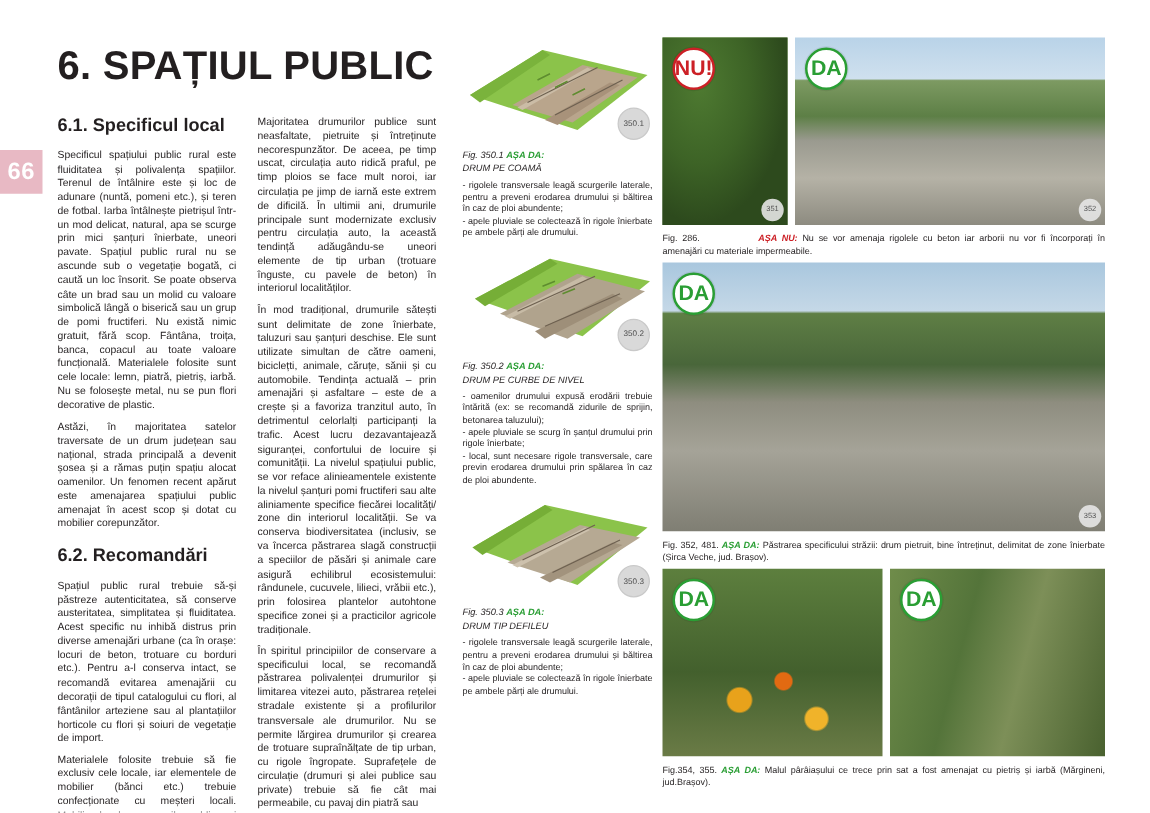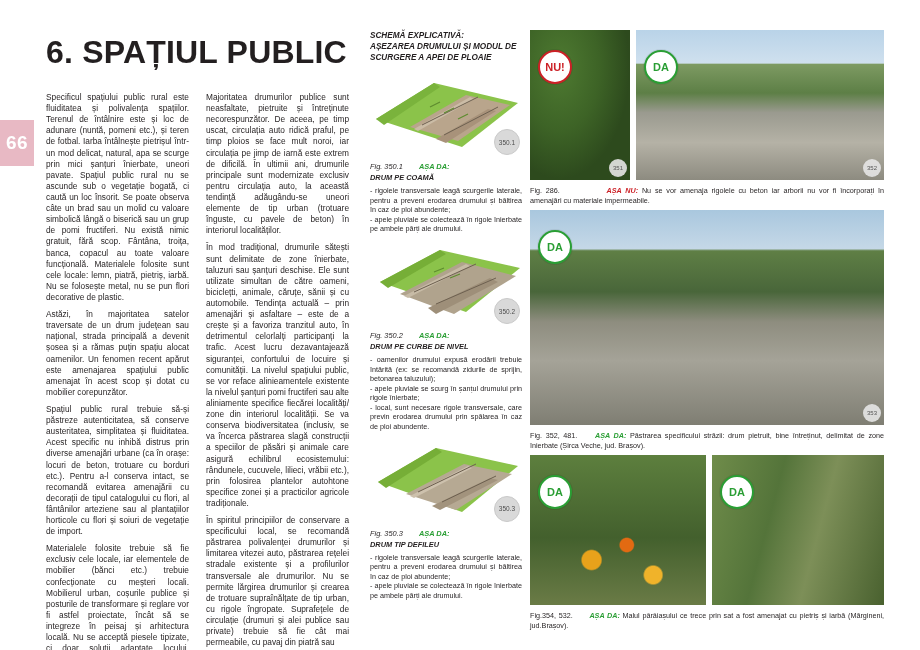--- a/index.html
+++ b/index.html
@@ -8,21 +8,21 @@
     width: 920px; height: 650px;
     background: #ffffff;
     font-family: "Liberation Sans", sans-serif;
     color: #231f20;
     position: relative;
     overflow: hidden;
   }
   
   #page-tab {
     position: absolute; left: 0; top: 120px;
-    width: 34px; height: 46px;
+    width: 34px; height: 35px;
     background: #e8b9c4;
     color: #ffffff;
     font-size: 19px; font-weight: bold;
     display: flex; align-items: center; justify-content: center;
     letter-spacing: 0.5px;
   }
   
   #chapter-title {
     position: absolute; left: 46px; top: 34px;
     font-size: 32px; font-weight: bold; color: #231f20;
@@ -60,41 +60,41 @@
   }
   .badge {
     position: absolute; right: 2px; bottom: 4px;
     width: 26px; height: 26px; border-radius: 50%;
     background: #d9d9d9; color: #4d4d4d;
     font-size: 6.5px; display: flex; align-items: center; justify-content: center;
     border: 1px solid #c9c9c9;
   }
   .fig-cap { font-size: 7.4px; line-height: 1.35; margin-top: 3px; }
   .fig-cap .fig-num { font-style: italic; color: #231f20; }
-  .asa-da { color: #2a9e34; font-weight: bold; font-style: italic; margin-left: 14px; }
+  .asa-da { color: #2a9e34; font-weight: bold; font-style: italic; }
   .asa-nu { color: #cc2026; font-weight: bold; font-style: italic; margin-left: 43px; }
-  .fig-title { font-size: 7.4px; font-weight: bold; font-style: italic; margin: 1px 0 3px 0;}
+  .fig-title { font-size: 7.4px; font-weight: normal; font-style: italic; margin: 1px 0 3px 0;}
   .fig-body { font-size: 7.2px; line-height: 1.33; text-align: justify; }
 
   
   .photo {
     position: absolute; overflow: hidden;
   }
   .photo .num {
     position: absolute; right: 3px; bottom: 3px;
     width: 18px; height: 18px; border-radius: 50%;
     background: rgba(230,230,230,.9); color: #555;
     font-size: 6px; display: flex; align-items: center; justify-content: center;
   }
   .marker {
-    position: absolute; top: 20px; left: 8px;
+    position: absolute; top: 8px; left: 8px;
     width: 34px; height: 34px; border-radius: 50%;
     background: #ffffff;
     display: flex; align-items: center; justify-content: center;
-    font-size: 11px; font-weight: bold;
+    font-size: 17px; font-weight: bold;
     border: 2.5px solid #2a9e34; color: #2a9e34;
     box-shadow: 0 0 0 1px rgba(0,0,0,.07);
   }
   .marker.nu { border-color: #cc2026; color: #cc2026; }
   .cap {
     position: absolute; font-size: 7.2px; line-height: 1.35; text-align: justify;
   }
 
   
   .ph-tree {
@@ -125,35 +125,35 @@
 </head>
 <body>
 
 <div id="page-tab">
   <span>66</span>
 </div>
 
 <div id="chapter-title">6. SPAȚIUL PUBLIC</div>
 
 <div class="body-col" id="col1">
+  <div class="sec-head">6.1. Specificul local</div>
   <p>Specificul spațiului public rural este fluiditatea și polivalența spațiilor. Terenul de întâlnire este și loc de adunare (nuntă, pomeni etc.), și teren de fotbal. Iarba întâlnește pietrișul într-un mod delicat, natural, apa se scurge prin mici șanțuri înierbate, uneori pavate. Spațiul public rural nu se ascunde sub o vegetație bogată, ci caută un loc însorit. Se poate observa câte un brad sau un molid cu valoare simbolică lângă o biserică sau un grup de pomi fructiferi. Nu există nimic gratuit, fără scop. Fântâna, troița, banca, copacul au toate valoare funcțională. Materialele folosite sunt cele locale: lemn, piatră, pietriș, iarbă. Nu se folosește metal, nu se pun flori decorative de plastic.</p>
   <p>Astăzi, în majoritatea satelor traversate de un drum județean sau național, strada principală a devenit șosea și a rămas puțin spațiu alocat oamenilor. Un fenomen recent apărut este amenajarea spațiului public amenajat în acest scop și dotat cu mobilier corepunzător.</p>
+  <div class="sec-head" id="sec62">6.2. Recomandări</div>
   <p>Spațiul public rural trebuie să-și păstreze autenticitatea, să conserve austeritatea, simplitatea și fluiditatea. Acest specific nu inhibă distrus prin diverse amenajări urbane (ca în orașe: locuri de beton, trotuare cu borduri etc.). Pentru a-l conserva intact, se recomandă evitarea amenajării cu decorații de tipul catalogului cu flori, al fântânilor arteziene sau al plantațiilor horticole cu flori și soiuri de vegetație de import.</p>
   <p>Materialele folosite trebuie să fie exclusiv cele locale, iar elementele de mobilier (bănci etc.) trebuie confecționate cu meșteri locali. Mobilierul urban, coșurile publice și posturile de transformare și reglare vor fi astfel proiectate, încât să se integreze în peisaj și arhitectura locală. Nu se acceptă piesele tipizate, ci doar soluții adaptate locului. Investiții și construcțiile publice: clădirile publice (școală, primărie, biserică etc.), piețele pentru</p>
 </div>
 
 <div class="body-col" id="col2">
   <p>Majoritatea drumurilor publice sunt neasfaltate, pietruite și întreținute necorespunzător. De aceea, pe timp uscat, circulația auto ridică praful, pe timp ploios se face mult noroi, iar circulația pe jimp de iarnă este extrem de dificilă. În ultimii ani, drumurile principale sunt modernizate exclusiv pentru circulația auto, la această tendință adăugându-se uneori elemente de tip urban (trotuare înguste, cu pavele de beton) în interiorul localităților.</p>
   <p>În mod tradițional, drumurile sătești sunt delimitate de zone înierbate, taluzuri sau șanțuri deschise. Ele sunt utilizate simultan de către oameni, biciclețti, animale, căruțe, sănii și cu automobile. Tendința actuală – prin amenajări și asfaltare – este de a crește și a favoriza tranzitul auto, în detrimentul celorlalți participanți la trafic. Acest lucru dezavantajează siguranței, confortului de locuire și comunității. La nivelul spațiului public, se vor reface alinieamentele existente la nivelul șanțuri pomi fructiferi sau alte aliniamente specifice fiecărei localități/ zone din interiorul localității. Se va conserva biodiversitatea (inclusiv, se va încerca păstrarea slagă construcții a speciilor de păsări și animale care asigură echilibrul ecosistemului: rândunele, cucuvele, lilieci, vrăbii etc.), prin folosirea plantelor autohtone specifice zonei și a practicilor agricole tradiționale.</p>
   <p>În spiritul principiilor de conservare a specificului local, se recomandă păstrarea polivalenței drumurilor și limitarea vitezei auto, păstrarea rețelei stradale existente și a profilurilor transversale ale drumurilor. Nu se permite lărgirea drumurilor și crearea de trotuare supraînălțate de tip urban, cu rigole îngropate. Suprafețele de circulație (drumuri și alei publice sau private) trebuie să fie cât mai permeabile, cu pavaj din piatră sau</p>
 </div>
 
 <div id="diag-col">
-  <div id="schema-title" style="white-space: pre-line;">SCHEMĂ EXPLICATIVĂ:
-AȘEZAREA DRUMULUI ȘI MODUL DE SCURGERE A APEI DE PLOAIE</div>
 
   <div class="diagram-block">
     <div class="diagram-art">
       <svg width="152" height="86" viewBox="0 0 152 86">
         <polygon points="6,46 64,10 148,30 92,74" fill="#8bc34a"></polygon>
         <polygon points="6,46 64,10 70,14 14,52" fill="#7ab33c"></polygon>
         <polygon points="40,54 96,22 140,32 88,68" fill="#b9a58c"></polygon>
         <polygon points="44,56 100,24 104,26 48,58" fill="#cbbca6"></polygon>
         <polygon points="66,66 118,36 126,38 76,70" fill="#a8927a"></polygon>
         <path d="M52,52 L108,24" stroke="#6d6050" stroke-width="1" fill="none"></path>
@@ -245,15 +245,15 @@
 
 <div class="photo ph-flowers" style="left:530px; top:455px; width:176px; height:150px;">
   <div class="marker">DA</div>
 </div>
 
 <div class="photo ph-grass" style="left:712px; top:455px; width:172px; height:150px;">
   <div class="marker">DA</div>
 </div>
 
 <div class="cap" style="left:530px; top:611px; width:354px;">
-  <span class="fig-num">Fig.354, 532.</span>
+  <span class="fig-num">Fig.354, 355.</span>
   <span class="asa-da">AȘA DA:</span><span> Malul pârâiașului ce trece prin sat a fost amenajat cu pietriș și iarbă (Mărgineni, jud.Brașov).</span>
 </div>
 
 </body></html>

